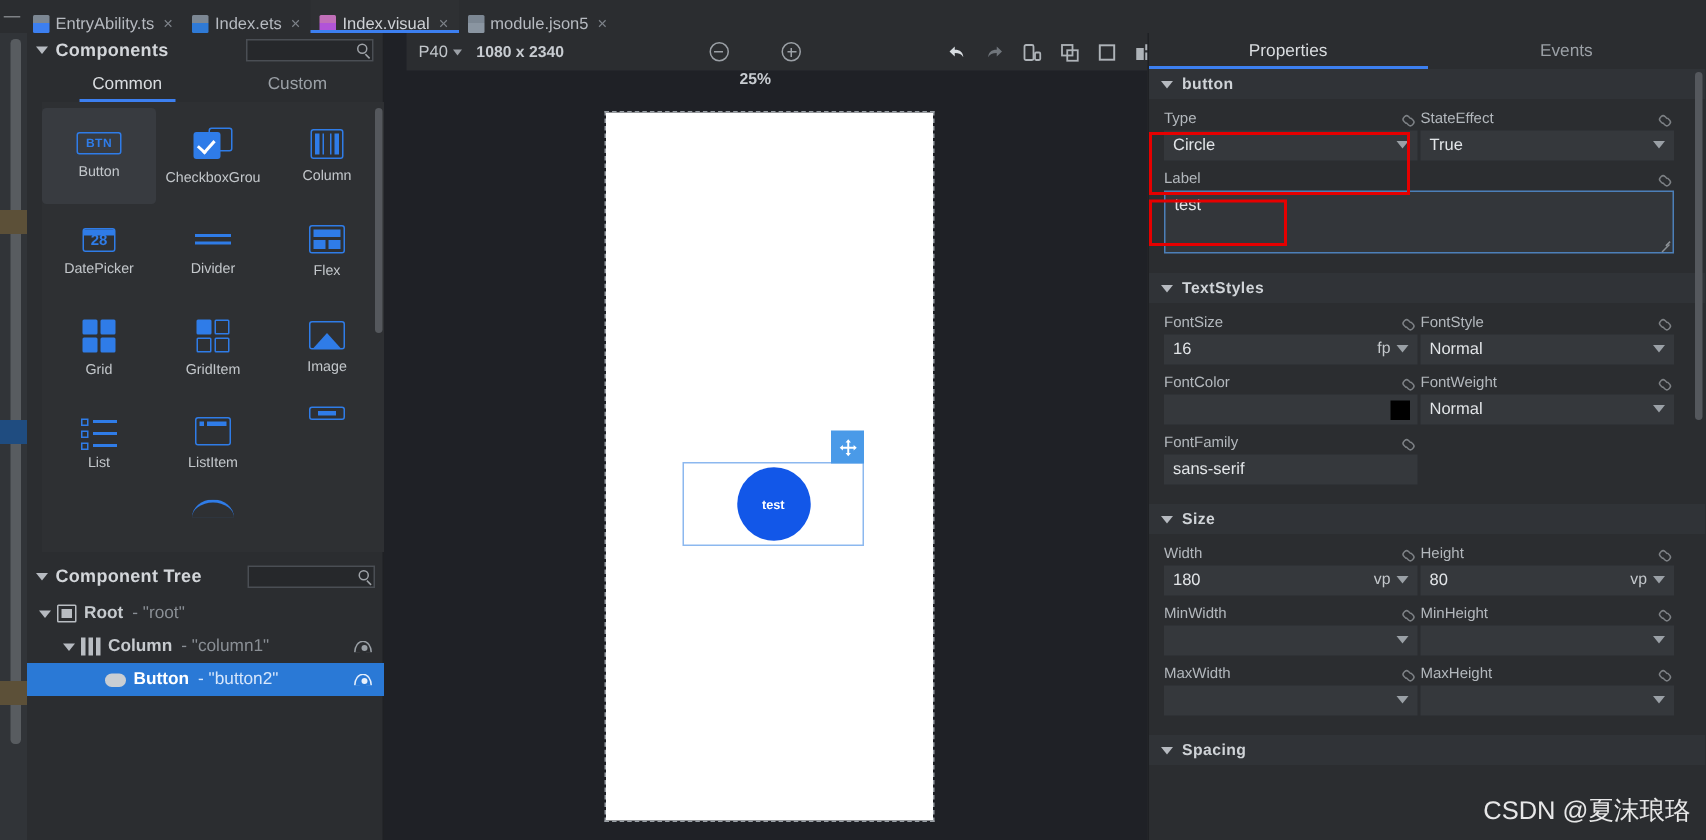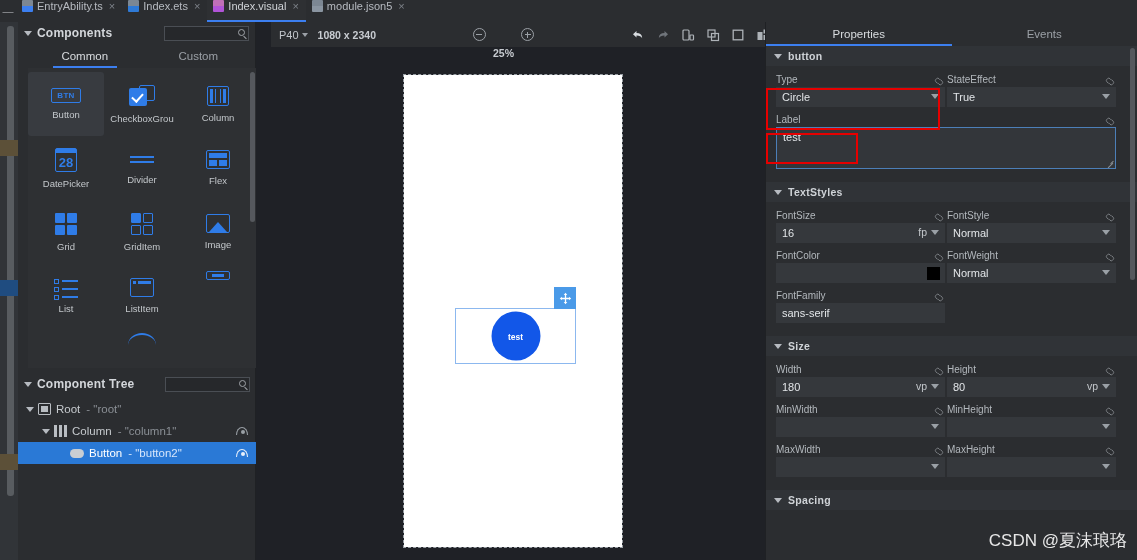--- a/index.html
+++ b/index.html
@@ -15,21 +15,21 @@
   
   .tabbar {
     position: absolute; left: 0; top: 0; width: 1137px; height: 22px;
     background: #2b2d30; display: flex; align-items: stretch;
   }
   .tabbar-lead {
     width: 16px; display: flex; align-items: center; justify-content: center;
     color: #9a9da1; font-size: 11px;
   }
   .tab {
-    display: flex; align-items: flex-start; gap: 4px; padding: 0 7px 0 6px;
+    display: flex; align-items: flex-end; gap: 4px; padding: 0 7px 0 6px;
     font-size: 11px; color: #b6bac0; white-space: nowrap;
     position: relative; height: 22px;
   }
   .tab.active { background: #2e3033; color: #cfd2d6; }
   .tab.active:after {
     content: ""; position: absolute; left: 0; right: 0; bottom: 0;
     height: 2px; background: #3c7ff0;
   }
   .tab-ico {
     width: 11px; height: 12px; border-radius: 1px; position: relative;
@@ -132,23 +132,23 @@
   .pi-checkgrp .f { position: absolute; left: 0; top: 3px; width: 18px; height: 18px;
     background: #2f7ce8; border-radius: 2px; }
   .pi-checkgrp .f:after {
     content: ""; position: absolute; left: 5px; top: 3px; width: 5px; height: 9px;
     border: solid #fff; border-width: 0 2px 2px 0; transform: rotate(42deg);
   }
   .pi-column { width: 22px; height: 20px; border: 1.5px solid #2f7ce8; border-radius: 2px;
     display: flex; gap: 2px; padding: 2px; }
   .pi-column span { flex: 1; background: #2f7ce8; }
   .pi-column span:nth-child(2) { background: transparent; border-left:1px solid #2f7ce8;border-right:1px solid #2f7ce8;}
-  .pi-date { width: 22px; height: 24px; border: 1.5px solid #2f7ce8; border-radius: 2px;
+  .pi-date { width: 22px; height: 16px; border: 1.5px solid #2f7ce8; border-radius: 2px;
     position: relative; display: flex; align-items: flex-end; justify-content: center;
-    font-size: 13px; color: #2f7ce8; font-weight: 700; padding-bottom: 1px; }
+    font-size: 10px; color: #2f7ce8; font-weight: 700; padding-bottom: 1px; }
   .pi-date:before { content: ""; position: absolute; left: 0; right: 0; top: 0; height: 4px; background: #2f7ce8; }
   .pi-divider { width: 24px; height: 16px; display: flex; flex-direction: column;
     justify-content: center; gap: 3px; }
   .pi-divider span { height: 2px; background: #2f7ce8; }
   .pi-flex { width: 24px; height: 19px; border: 1.5px solid #2f7ce8; border-radius: 2px; padding: 2px;
     display: flex; flex-direction: column; gap: 2px; }
   .pi-flex .r1 { height: 5px; background: #2f7ce8; }
   .pi-flex .r2 { flex: 1; display: flex; gap: 2px; }
   .pi-flex .r2 span { flex: 1; background: #2f7ce8; }
   .pi-grid { width: 22px; height: 22px; display: grid; grid-template-columns: 1fr 1fr;
@@ -192,21 +192,21 @@
   .tree-body { position: absolute; left: 0; top: 376px; width: 238px; height: 160px; }
   .tree-row {
     height: 22px; display: flex; align-items: center; font-size: 11.5px;
     color: #c6cace; padding-right: 8px; position: relative;
   }
   .tree-row.selected { background: #2a79d6; color: #ffffff; }
   .tree-tri {
     width: 0; height: 0; border-left: 4px solid transparent; border-right: 4px solid transparent;
     border-top: 5px solid #b6bac0; margin-right: 4px; flex: none;
   }
-  .tree-name { font-weight: 400; margin-right: 6px; }
+  .tree-name { font-weight: 700; margin-right: 6px; }
   .tree-id { color: #8a8f95; font-style: normal; }
   .tree-row.selected .tree-id { color: #d6e6fb; }
   .eye {
     margin-left: auto; width: 12px; height: 8px; border: 1.3px solid #9aa0a6;
     border-radius: 50% / 100% 100% 0 0; border-bottom: none; position: relative;
   }
   .eye:after {
     content: ""; position: absolute; left: 3.5px; top: 2px; width: 4px; height: 4px;
     border-radius: 50%; background: #9aa0a6;
   }

